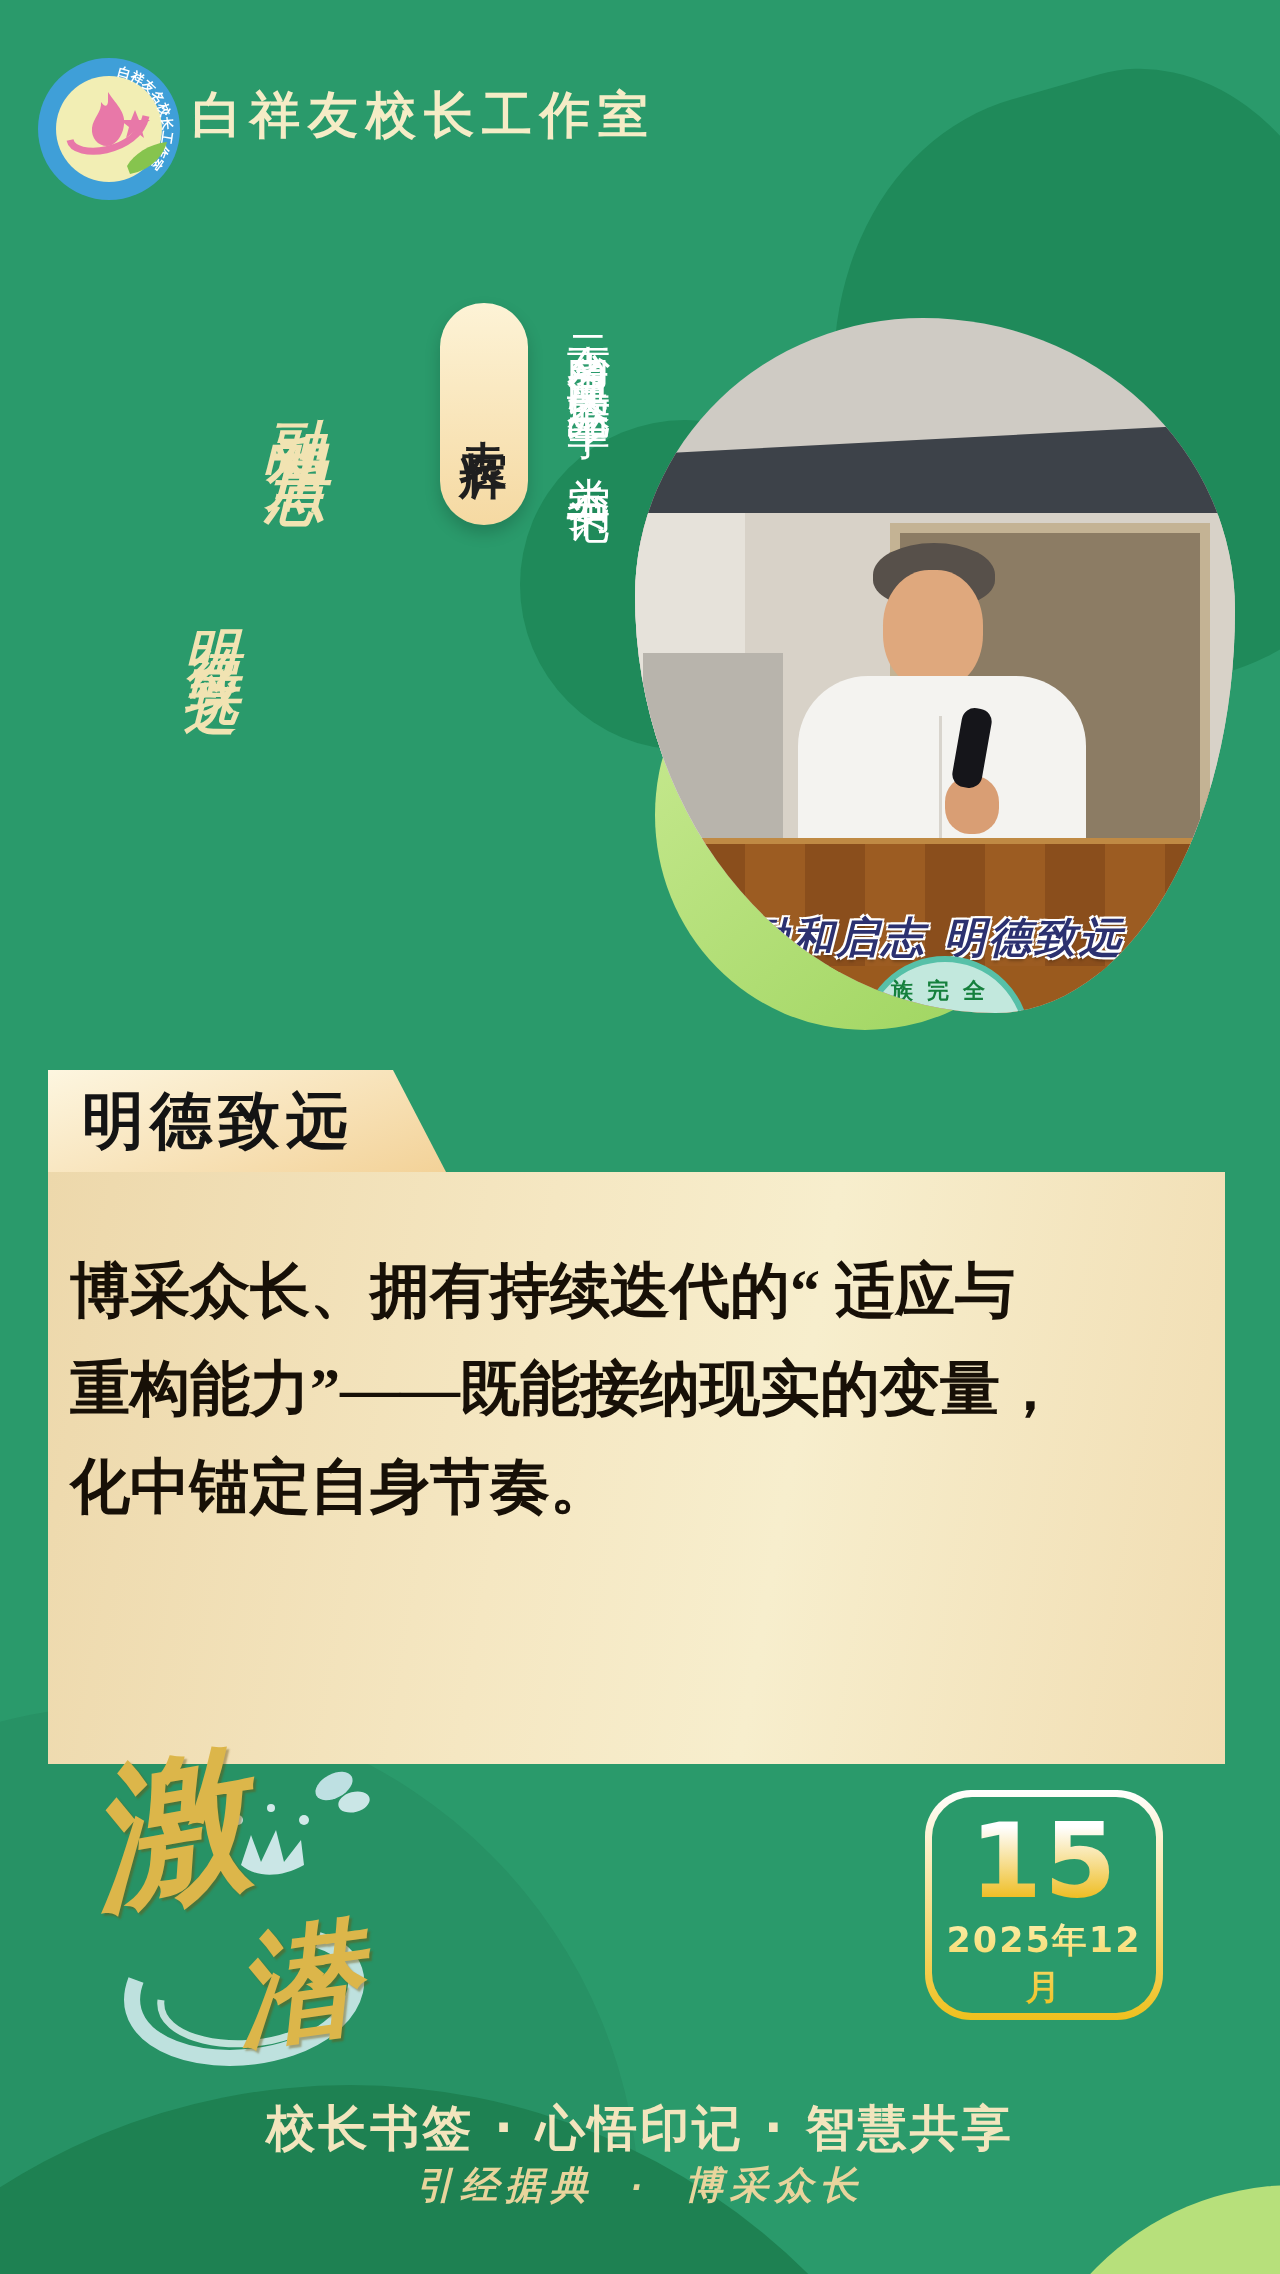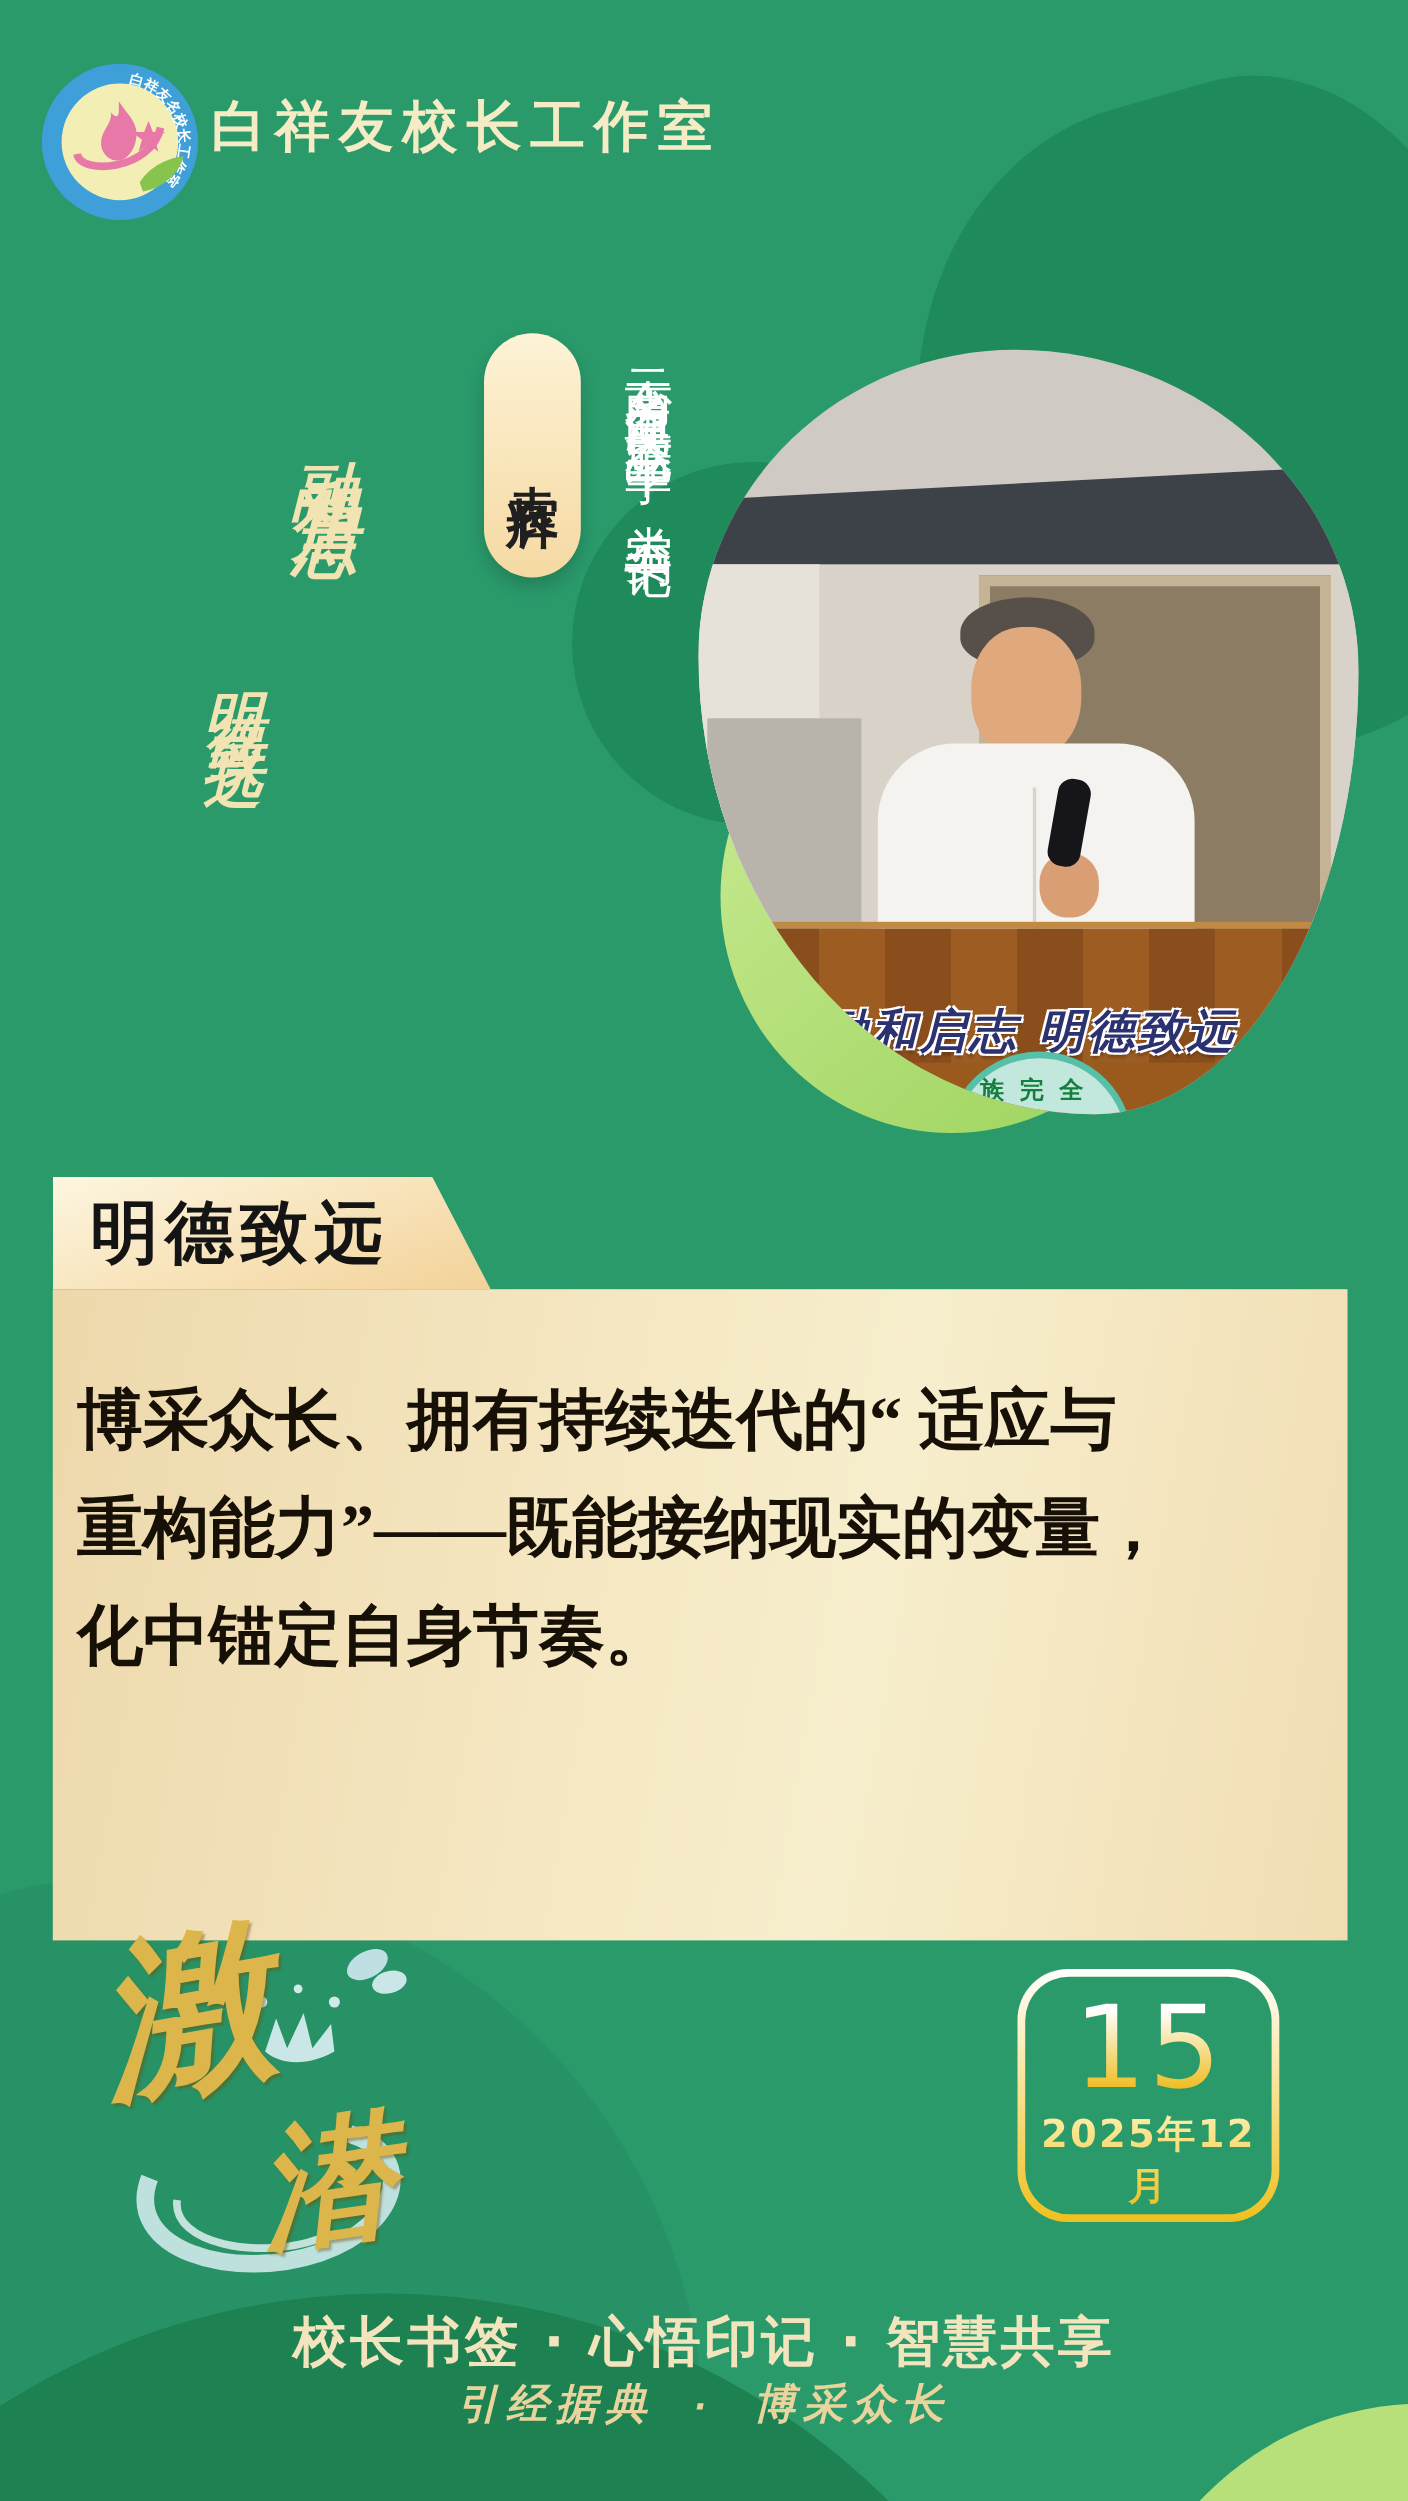--- a/index.html
+++ b/index.html
@@ -82,21 +82,21 @@
     text-shadow:2px 3px 2px rgba(110,82,10,.45);}
   .splash-char2{left:170px;top:172px;font-size:124px;line-height:1;transform:rotate(-8deg);
     color:#dcb64a;font-family:"DejaVu Serif","Liberation Serif",serif;font-style:italic;font-weight:700;
     text-shadow:2px 3px 2px rgba(110,82,10,.45);}
   .splash-svg{left:0;top:0;}
 
   
   .calendar{left:925px;top:1790px;width:238px;height:230px;z-index:6;
     background:linear-gradient(180deg,#ffffff,#efc01d);border-radius:46px;padding:7px;box-sizing:border-box;}
   .cal-inner{width:100%;height:100%;background:#2a9a6b;border-radius:40px;text-align:center;}
-  .cal-day{padding-top:8px;font-size:104px;line-height:112px;font-weight:400;letter-spacing:2px;
+  .cal-day{padding-top:8px;font-size:104px;line-height:112px;font-weight:700;letter-spacing:2px;
     background:linear-gradient(180deg,#ffffff 25%,#edb70e 90%);
     -webkit-background-clip:text;background-clip:text;color:transparent;}
   .cal-month{font-size:35px;font-weight:700;letter-spacing:2px;
     background:linear-gradient(180deg,#fdf0b0,#eebf1c);
     -webkit-background-clip:text;background-clip:text;color:transparent;}
 
   
   .footer-slogan{left:0;top:2096px;width:1280px;text-align:center;z-index:7;
     font-size:49px;font-weight:700;color:#f2e5bd;letter-spacing:3px;}
   .footer-sub{left:0;top:2160px;width:1280px;text-align:center;z-index:7;

